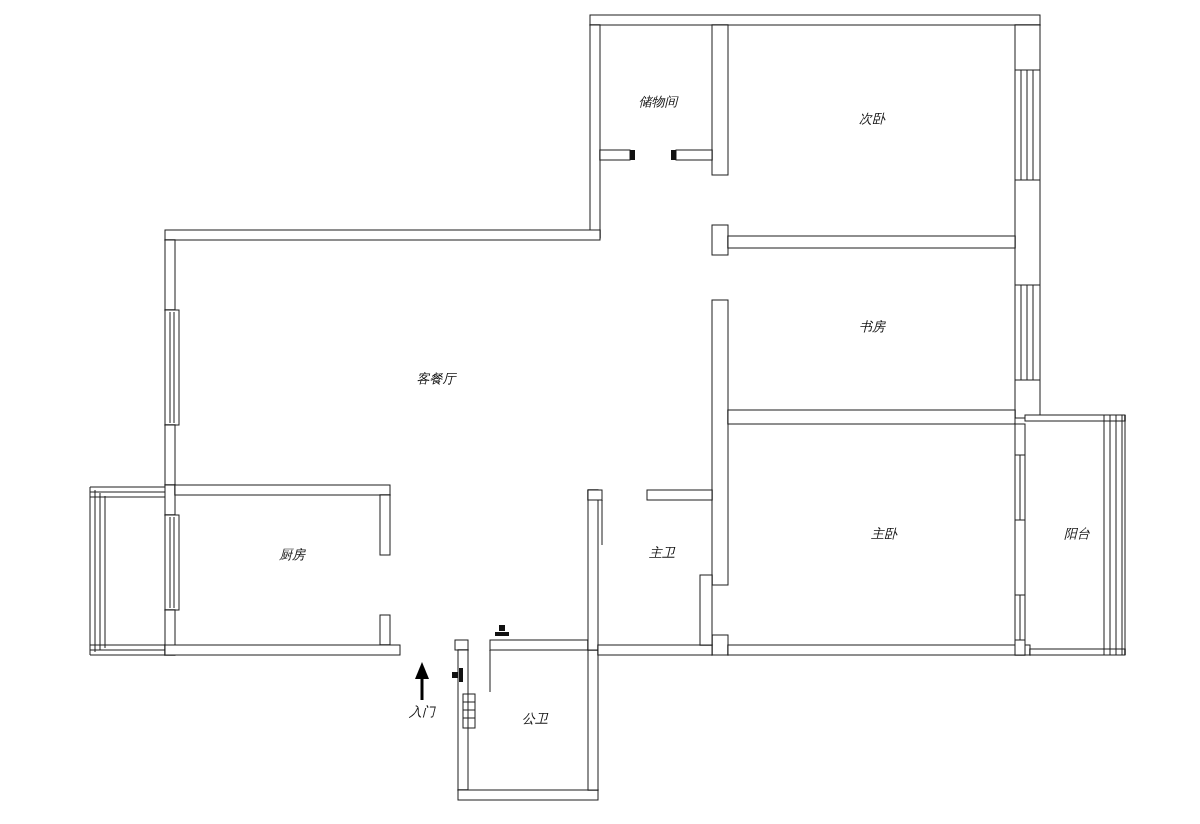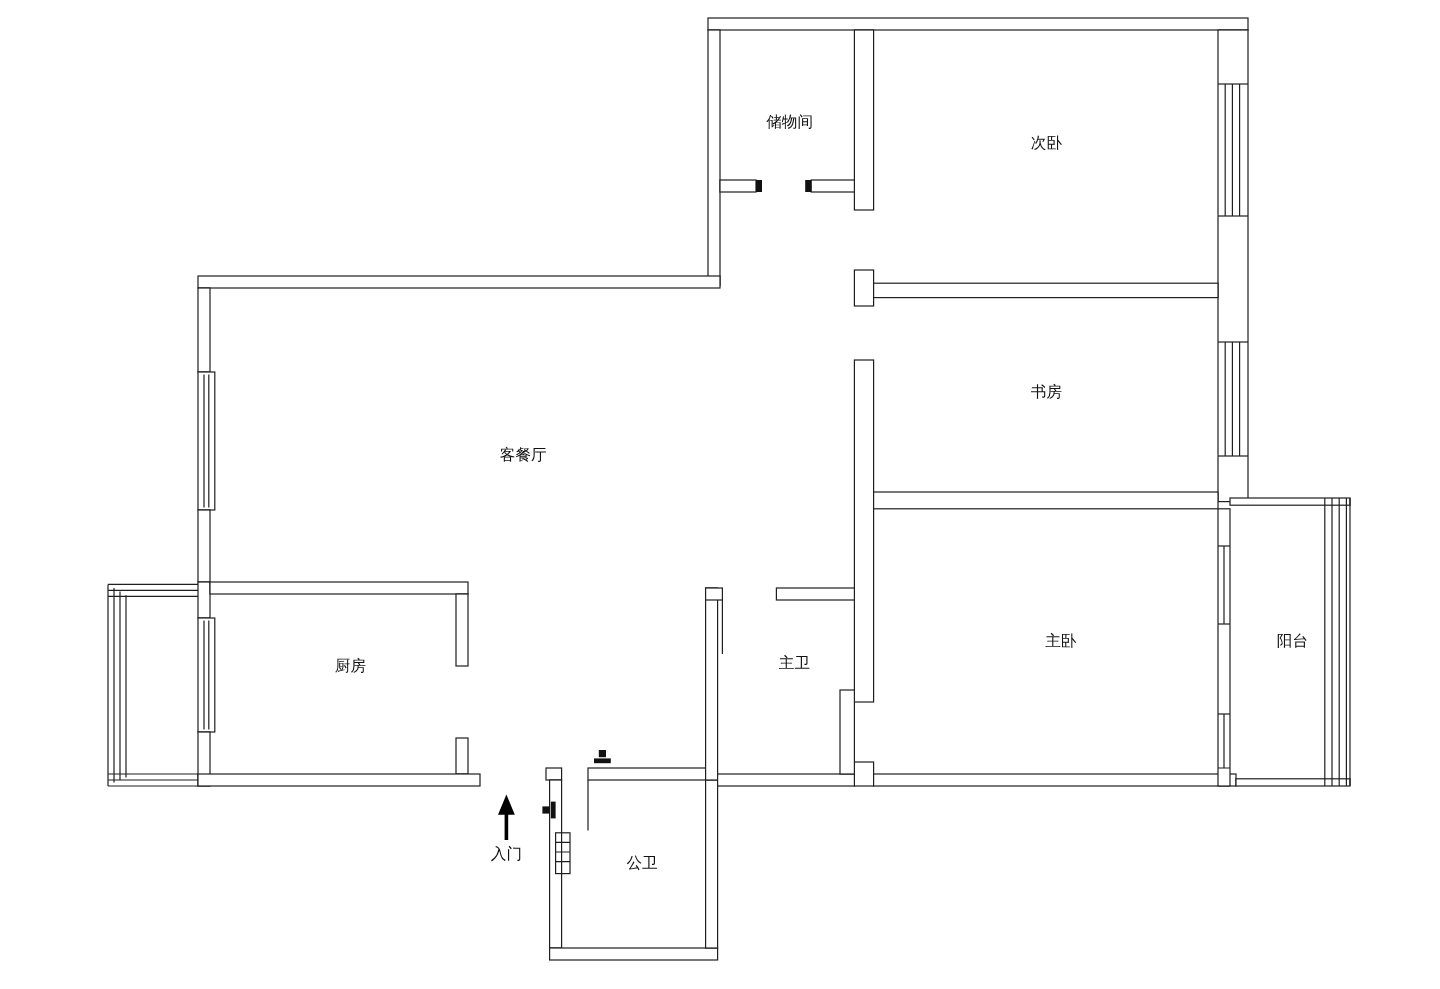--- a/index.html
+++ b/index.html
@@ -7,20 +7,21 @@
     padding: 0;
     background: #ffffff;
     font-family: "DejaVu Sans", "Liberation Sans", sans-serif;
   }
   #stage {
     position: relative;
     width: 1200px;
     height: 824px;
     background: #ffffff;
     overflow: hidden;
+    font-style: italic;
   }
   svg { display: block; }
   .wall {
     fill: #ffffff;
     stroke: #1f1f1f;
     stroke-width: 1;
   }
   .win {
     stroke: #1f1f1f;
     stroke-width: 1;

